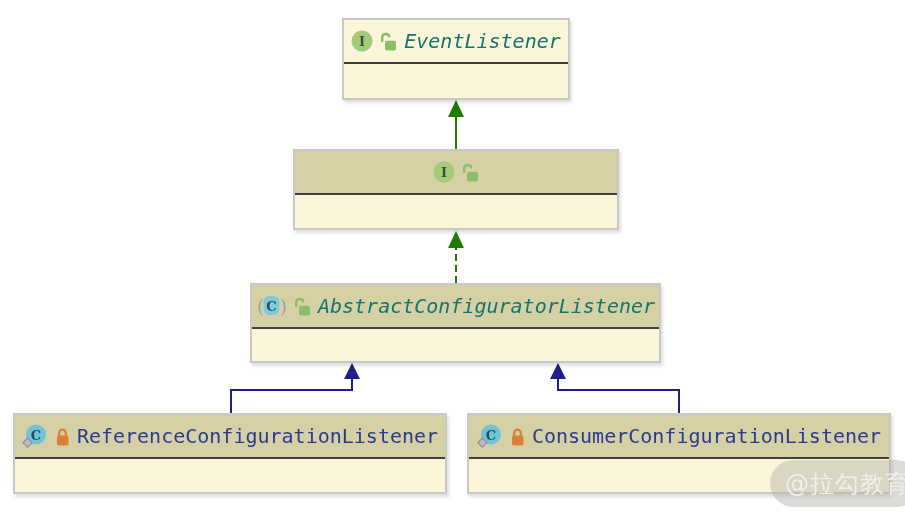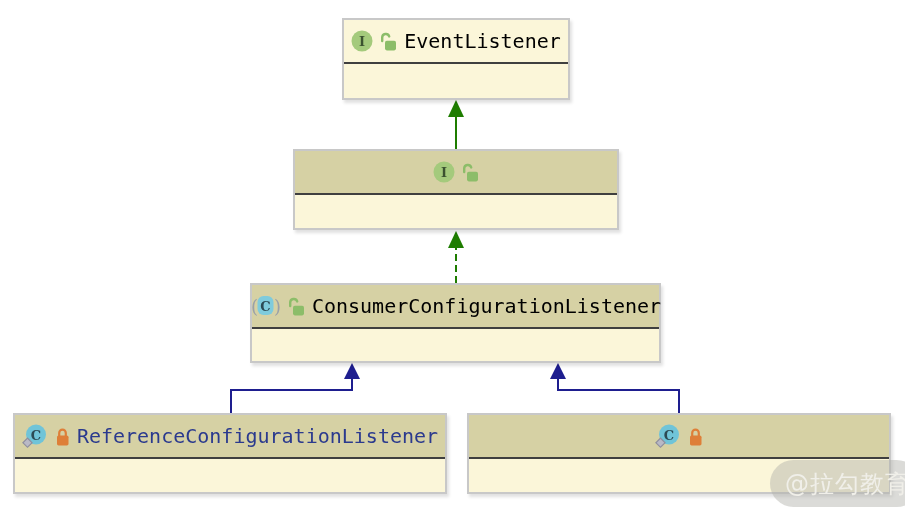--- a/index.html
+++ b/index.html
@@ -13,21 +13,21 @@
     box-sizing:border-box;box-shadow:2px 3px 3px rgba(0,0,0,0.12);
   }
   .node-header{
     height:42px;display:flex;align-items:center;justify-content:center;
     gap:7px;border-bottom:2px solid #3f3f3f;padding:0 6px;white-space:nowrap;
   }
   .node-header.khaki{background:#d6d1a4;}
   .node-header.cream{background:#fbf6d9;}
   .node-body{flex:1;}
   .node-title{font-size:20px;letter-spacing:0;}
-  .t-dark{color:#000000;}
+  .t-dark{color:#0f766e;font-style:italic;}
   .t-navy{color:#2b3a8e;text-align:center;}
   .icon{display:inline-flex;align-items:center;}
   .watermark{
     position:absolute;left:770px;top:460px;width:150px;height:47px;
     background:rgba(176,176,168,0.45);border-radius:26px;
     display:flex;align-items:center;padding-left:15px;box-sizing:border-box;
     font-family:"DejaVu Sans","Liberation Sans",sans-serif;
     font-size:24px;color:#f0efe9;letter-spacing:1px;
   }
 </style>
@@ -97,21 +97,21 @@
           <text x="15.5" y="16.5" text-anchor="middle" font-family="DejaVu Serif,serif" font-size="13" font-weight="bold" fill="#2c4a54">C</text>
           <text x="24" y="18.5" font-family="DejaVu Serif,serif" font-size="18" fill="#9aa0a8">)</text>
         </svg>
       </span>
       <span class="icon">
         <svg width="17" height="19" viewBox="0 0 17 19">
           <path d="M2.2 9 L2.2 5.6 A3.6 3.6 0 0 1 9.2 4.4" fill="none" stroke="#8cbd69" stroke-width="2.4" stroke-linecap="round"></path>
           <rect x="5" y="8.8" width="11" height="9.6" rx="1.8" fill="#8cbd69"></rect>
         </svg>
       </span>
-      <span class="node-title t-dark">ConsumerConfigurationListener</span>
+      <span class="node-title t-dark">AbstractConfiguratorListener</span>
     </div>
     <div class="node-body"></div>
   </div>
 
   <div class="node" style="left:13px;top:413px;width:434px;height:81px;">
     <div class="node-header khaki">
       <span class="icon">
         <svg width="26" height="25" viewBox="0 0 26 25">
           <circle cx="14" cy="10.5" r="10" fill="#70c4d8"></circle>
           <text x="14" y="15.5" text-anchor="middle" font-family="DejaVu Serif,serif" font-size="13" font-weight="bold" fill="#2c4a54">C</text>
@@ -141,20 +141,21 @@
             <rect x="2" y="15.5" width="6.5" height="6.5" fill="#b9b9c6" stroke="#8f8f9e" stroke-width="1.2"></rect>
           </g>
         </svg>
       </span>
       <span class="icon">
         <svg width="15" height="19" viewBox="0 0 15 19">
           <path d="M4.2 9 V5.9 A3.3 3.3 0 0 1 10.8 5.9 V9" fill="none" stroke="#de7f38" stroke-width="2.2"></path>
           <rect x="2" y="8.6" width="11.5" height="9.8" rx="1.6" fill="#de7f38"></rect>
         </svg>
       </span>
+      <span class="node-title t-navy">ConsumerConfigurationListener</span>
     </div>
     <div class="node-body"></div>
   </div>
 
   <div class="watermark">
     <span>@拉勾教育</span>
   </div>
 
 </div>
 

